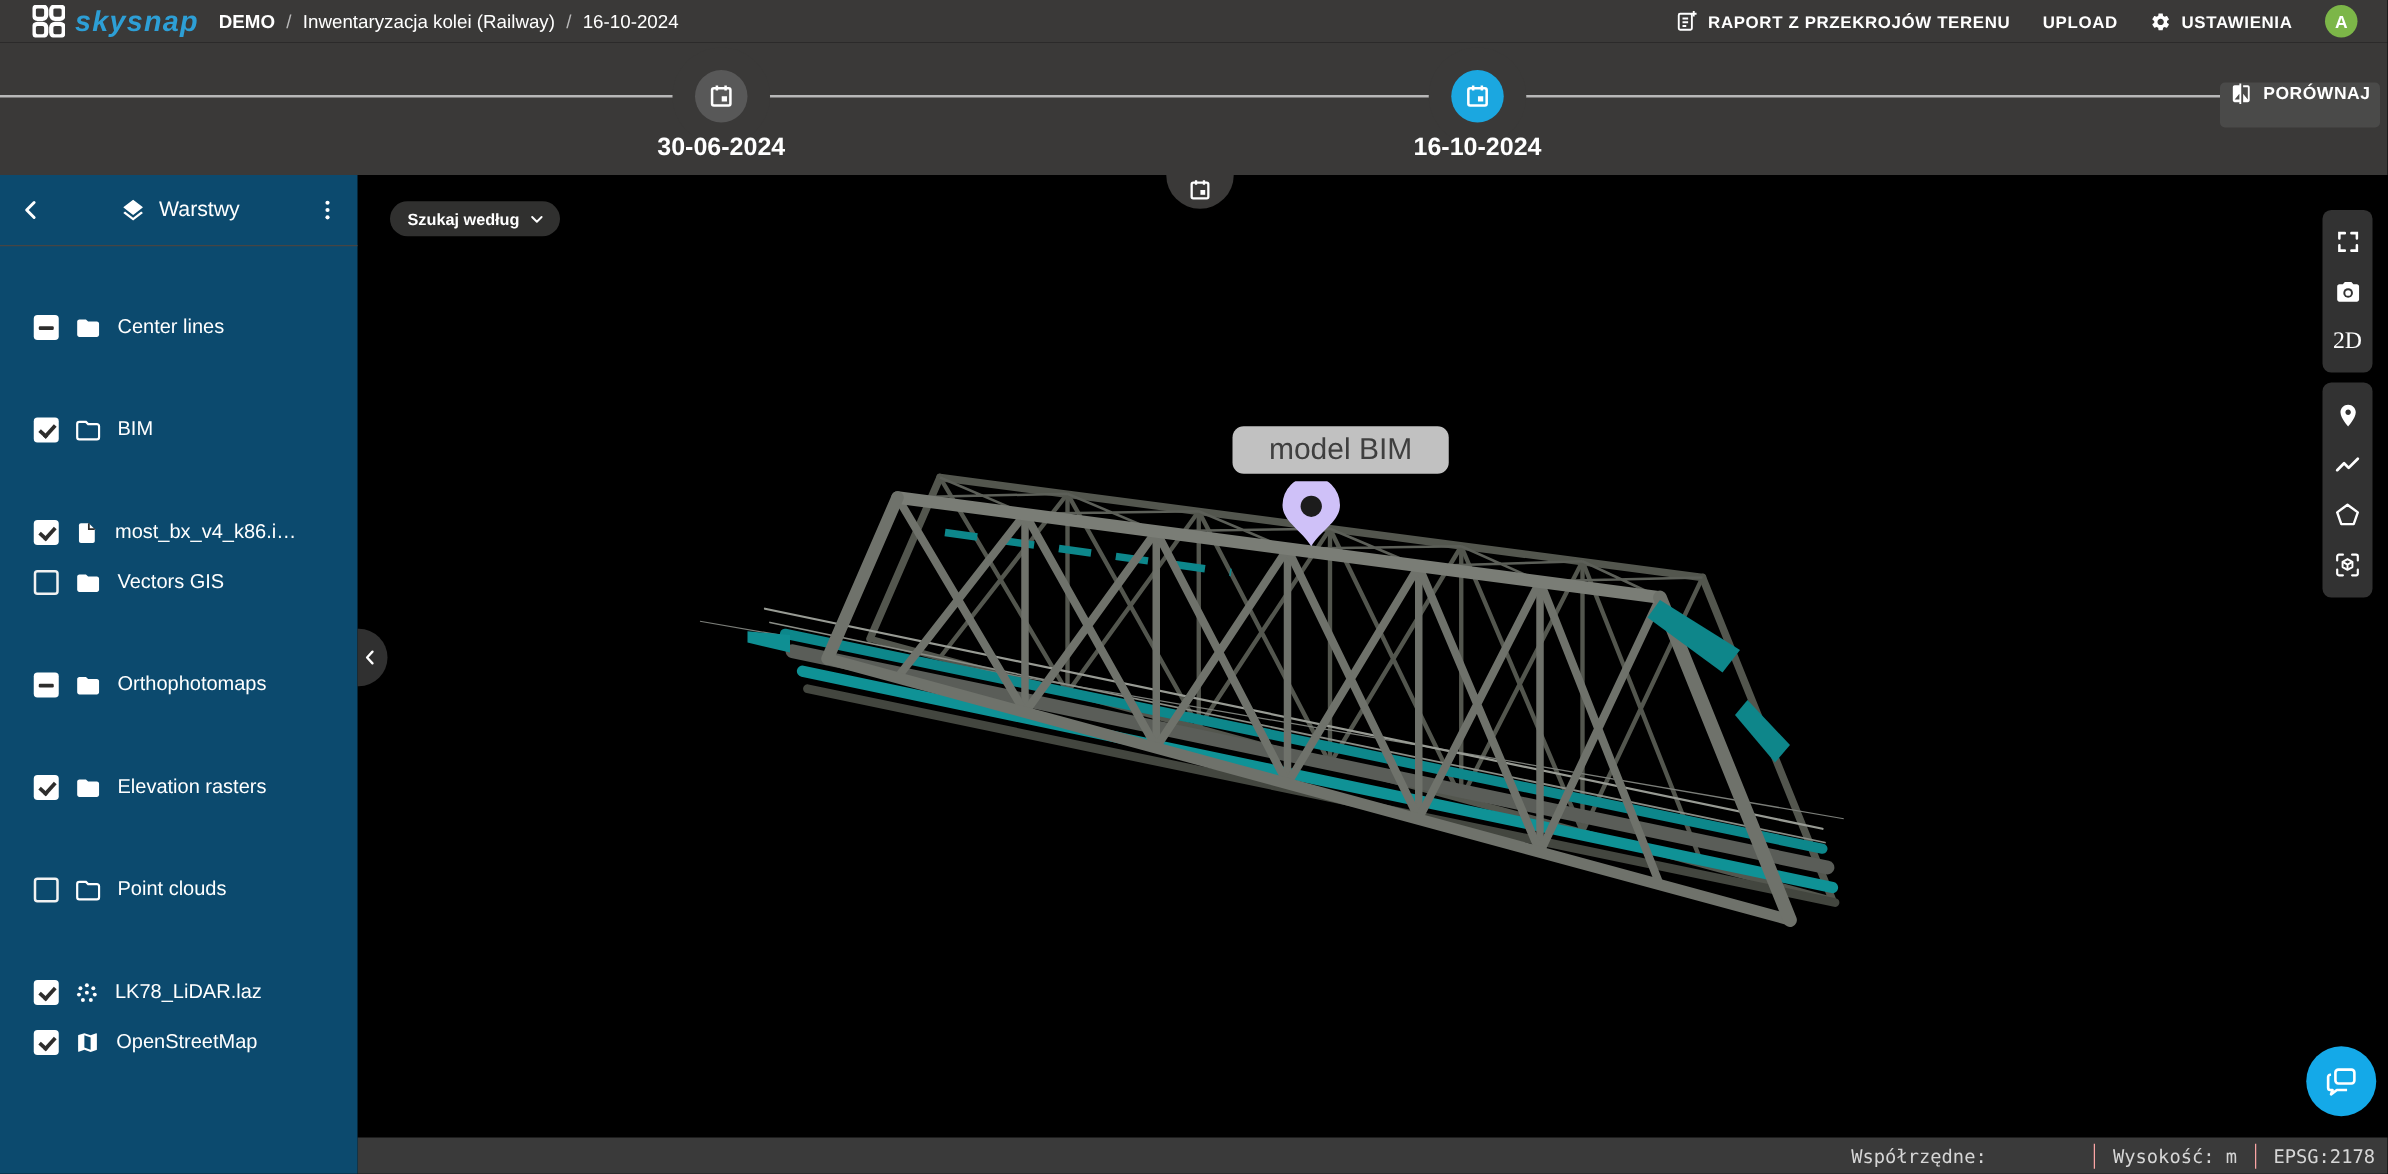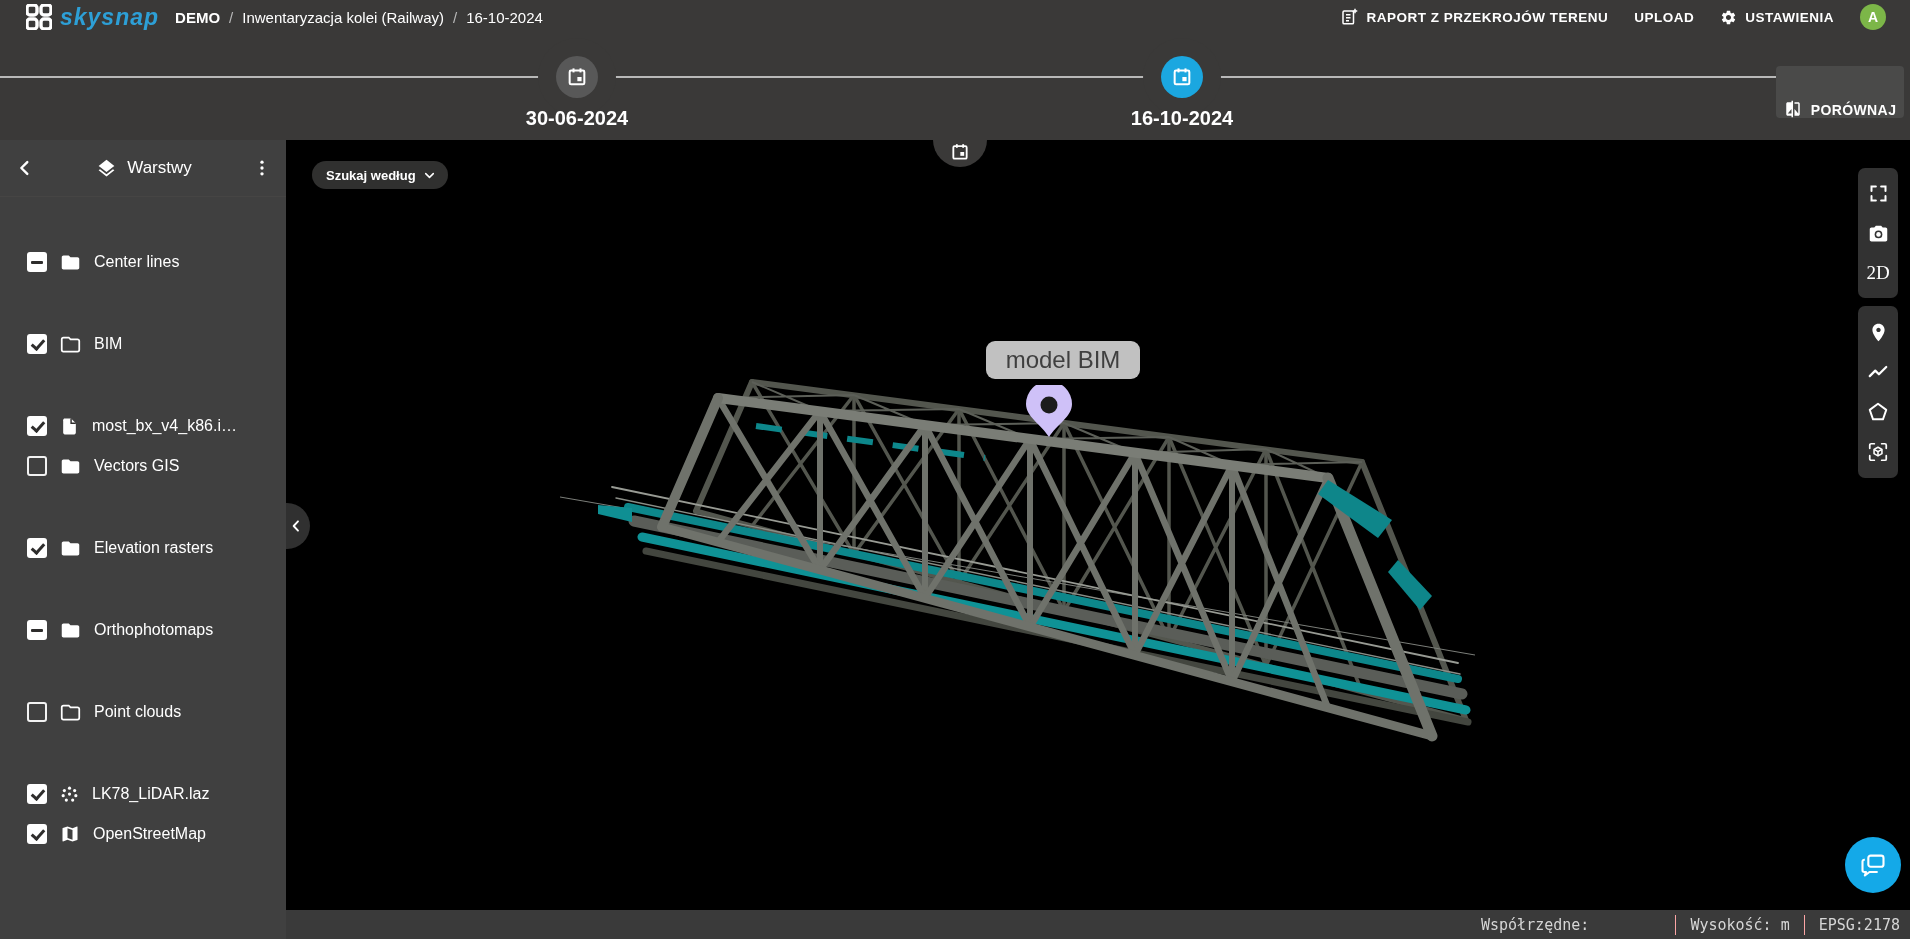--- a/index.html
+++ b/index.html
@@ -22,26 +22,26 @@
 
   
   #timeline { position:absolute; left:0; top:34px; width:1910px; height:106px; background:#3a3938; z-index:20; }
   #tl-line { position:absolute; left:0; top:42px; width:1778px; height:2px; background:#cfcfcf; opacity:.85; }
   .tl-marker { position:absolute; top:0; width:120px; text-align:center; }
   .tl-circle { width:42px; height:42px; border-radius:50%; margin:22px auto 0;
     display:flex; align-items:center; justify-content:center; box-shadow:0 0 0 18px #3a3938; cursor:pointer; }
   .tl-circle.gray { background:#585858; }
   .tl-circle.cyan { background:#1ba7e0; }
   .tl-date { margin-top:9px; color:#fff; font-size:20px; font-weight:bold; }
-  #compare-btn { position:absolute; right:6px; top:32px; width:128px; height:52px; background:#4a4a49;
-    border-radius:4px; display:flex; align-items:flex-end; justify-content:center; gap:9px;
+  #compare-btn { position:absolute; right:6px; top:32px; width:128px; height:36px; background:#4a4a49;
+    border-radius:4px; display:flex; align-items:flex-start; justify-content:center; gap:9px;
     color:#fff; font-size:14px; font-weight:bold; letter-spacing:.4px; cursor:pointer; }
 
   
-  #sidebar { position:absolute; left:0; top:140px; width:286px; height:799px; background:#404040; z-index:10; }
+  #sidebar { position:absolute; left:0; top:140px; width:286px; height:799px; background:#0c4a6e; z-index:10; }
   #sb-head { height:56px; display:flex; align-items:center; padding:0 14px; }
   #sb-title-wrap { flex:1; display:flex; align-items:center; justify-content:center; gap:10px; }
   #sb-title { color:#fff; font-size:17px; }
   #sb-divider { height:1px; background:#464544; margin:0 0 16px 0; }
   .tree-row { display:flex; align-items:center; height:34px; padding-left:27px; gap:13px; cursor:default;margin-top:48px; }
   .tree-row.child { }
   .tree-label { color:#fff; font-size:16px; white-space:nowrap; }
   .cb { position:relative; width:20px; height:20px; border-radius:3px; flex:0 0 auto; cursor:pointer; }
   .cb.checked, .cb.indeterminate { background:#fff; }
   .cb.checked::after { content:""; position:absolute; left:6.5px; top:2.5px; width:5px; height:10px;
@@ -54,21 +54,21 @@
     background:#303030; border-radius:0 23px 23px 0; display:flex; align-items:center;
     justify-content:flex-start; padding-left:2px; cursor:pointer; z-index:12; }
 
   
   #viewport { position:absolute; left:286px; top:140px; width:1624px; height:799px; background:#000; overflow:hidden;padding-left:47px; }
   #search-btn { position:absolute; left:26px; top:21px; height:28px; padding:0 12px 0 14px;
     background:#30302f; border-radius:15px; display:flex; align-items:center; gap:7px;
     color:#fff; font-size:13px; font-weight:bold; cursor:pointer; z-index:6; }
   #top-tab { position:absolute; left:647px; top:0; width:54px; height:27px; background:#3a3938;
     border-radius:0 0 27px 27px; display:flex; justify-content:center; cursor:pointer; z-index:6; }
-  #marker-label { position:absolute; left:700px; top:201px; width:154px; height:38px;
+  #marker-label { position:absolute; left:700px; top:201px; width:173px; height:38px;
     background:rgba(203,203,203,.95); border-radius:9px; display:flex; align-items:center;
     justify-content:center; color:#3f3f3f; font-size:24px; z-index:5; }
   #bridge-svg { position:absolute; left:0; top:0; z-index:2; }
   #marker-pin { position:absolute; left:733px; top:245px; z-index:5; }
 
   
   .tool-group { position:absolute; right:12px; width:40px; background:#323232; border-radius:7px;
     display:flex; flex-direction:column; align-items:center; z-index:8; }
   #tool-group-1 { top:28px; padding:5px 0; }
   #tool-group-2 { top:166px; padding:6px 0; }
@@ -210,32 +210,32 @@
     <span class="tree-label">most_bx_v4_k86.i…</span>
   </div>
   <div class="tree-row gap-before">
     <div class="cb unchecked"></div>
     <svg width="21" height="21" viewBox="0 0 24 24">
         <path d="M10 4H4c-1.1 0-2 .9-2 2v12c0 1.1.9 2 2 2h16c1.1 0 2-.9 2-2V8c0-1.1-.9-2-2-2h-8l-2-2z" fill="#fff"></path>
       </svg>
     <span class="tree-label">Vectors GIS</span>
   </div>
   <div class="tree-row">
-    <div class="cb checked"></div>
+    <div class="cb indeterminate"></div>
     <svg width="21" height="21" viewBox="0 0 24 24">
         <path d="M10 4H4c-1.1 0-2 .9-2 2v12c0 1.1.9 2 2 2h16c1.1 0 2-.9 2-2V8c0-1.1-.9-2-2-2h-8l-2-2z" fill="#fff"></path>
       </svg>
+    <span class="tree-label">Orthophotomaps</span>
+  </div>
+  <div class="tree-row">
+    <div class="cb checked"></div>
+    <svg width="21" height="21" viewBox="0 0 24 24">
+        <path d="M10 4H4c-1.1 0-2 .9-2 2v12c0 1.1.9 2 2 2h16c1.1 0 2-.9 2-2V8c0-1.1-.9-2-2-2h-8l-2-2z" fill="#fff"></path>
+      </svg>
     <span class="tree-label">Elevation rasters</span>
-  </div>
-  <div class="tree-row">
-    <div class="cb indeterminate"></div>
-    <svg width="21" height="21" viewBox="0 0 24 24">
-        <path d="M10 4H4c-1.1 0-2 .9-2 2v12c0 1.1.9 2 2 2h16c1.1 0 2-.9 2-2V8c0-1.1-.9-2-2-2h-8l-2-2z" fill="#fff"></path>
-      </svg>
-    <span class="tree-label">Orthophotomaps</span>
   </div>
   <div class="tree-row">
     <div class="cb unchecked"></div>
     <svg width="21" height="21" viewBox="0 0 24 24">
         <path d="M10 4H4c-1.1 0-2 .9-2 2v12c0 1.1.9 2 2 2h16c1.1 0 2-.9 2-2V8c0-1.1-.9-2-2-2h-8l-2-2z" fill="none" stroke="#fff" stroke-width="2"></path>
       </svg>
     <span class="tree-label">Point clouds</span>
   </div>
   <div class="tree-row child">
     <div class="cb checked"></div>

